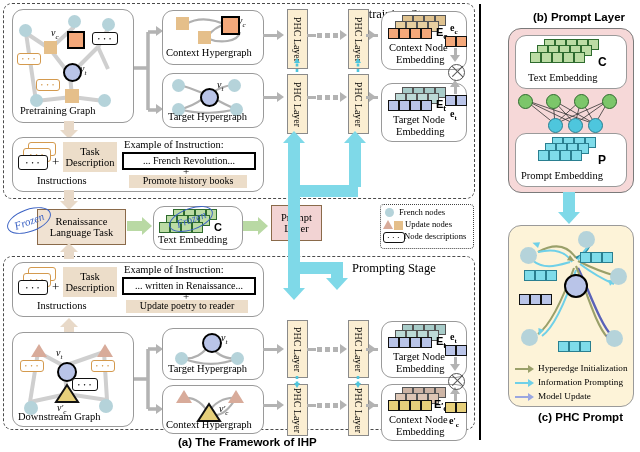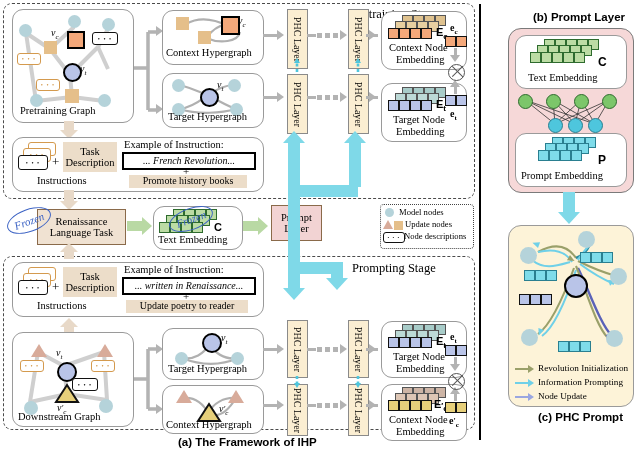--- a/index.html
+++ b/index.html
@@ -89,21 +89,21 @@
      color:#3b62c4;font-style:italic;font-size:11px;display:flex;
      align-items:center;justify-content:center;transform:rotate(-20deg);
      font-family:"Liberation Serif",serif;}
 
   
   .fbox{position:absolute;display:flex;align-items:center;justify-content:center;
         text-align:center;line-height:1.08;}
   .beigefill{background:#f0e2d2;border:1.4px solid #8a6a4a;}
   .tanfill{background:#ecddc9;}
   .pinkfill{background:#f2d3d3;border:1.4px solid #8a6a4a;}
-  .wbox{background:#fff;border:2px solid #000;font-style:italic;}
+  .wbox{background:#fff;border:2px solid #000;}
 
   
   .legend{position:absolute;border:1.5px dotted #444;border-radius:4px;background:#fff;}
   .legrow{position:absolute;display:flex;align-items:center;font-size:8.6px;white-space:nowrap;}
 
   
   .ppanel{position:absolute;background:#f6d8d8;border:1.6px solid #7a7a7a;border-radius:13px;}
   .pcell{width:11px;height:11px;border:1.3px solid #2e6b2e;box-sizing:border-box;background:#bcdca4;}
   .bcell{width:11px;height:11px;border:1.3px solid #2a7f90;box-sizing:border-box;background:#7fdcea;}
 
@@ -379,21 +379,21 @@
 <div class="grnTipR" style="left:258px;top:217px;"></div>
 
 <div class="fbox pinkfill" style="left:271px;top:205px;width:49px;height:34px;flex-direction:column;font-size:10.5px;">
   <span>Prompt</span>
   <span>Layer</span>
 </div>
 
 <div class="legend" style="left:380px;top:204px;width:92px;height:43px;"></div>
 <div class="circ node-t" style="left:385px;top:208px;width:9px;height:9px;"></div>
 <div class="legrow" style="left:399px;top:207px;">
-  <span>Model nodes</span>
+  <span>French nodes</span>
   </div>
 <div class="tri" style="left:383px;top:220px;border-width:0 5.5px 9px 5.5px;border-color:transparent transparent #d8ab9a transparent;"></div>
 <div class="sq node-c" style="left:394px;top:221px;width:9px;height:9px;"></div>
 <div class="legrow" style="left:405px;top:219px;">
   <span>Update nodes</span>
   </div>
 <div class="chip chip-k" style="left:383px;top:232px;width:20px;height:9px;font-size:5px;">• • •</div>
 <div class="legrow" style="left:404px;top:231px;">
   <span>Node descriptions</span>
   </div>
@@ -755,26 +755,26 @@
   </div>
 <div class="erow" style="left:558px;top:341px;">
   <div class="bcell"></div>
     <div class="bcell"></div>
     <div class="bcell"></div>
   </div>
 
 <div class="legline" style="left:515px;top:368px;width:14px;background:#9aa06a;"></div>
 <div class="legtip" style="left:528px;top:365px;border-color:transparent transparent transparent #9aa06a;"></div>
 <div class="legrow" style="left:538px;top:363px;font-size:9.2px;">
-  <span>Revolution Initialization</span>
+  <span>Hyperedge Initialization</span>
   </div>
 <div class="legline" style="left:515px;top:382px;width:14px;background:#6fd0e8;"></div>
 <div class="legtip" style="left:528px;top:379px;border-color:transparent transparent transparent #6fd0e8;"></div>
 <div class="legrow" style="left:538px;top:377px;font-size:9.2px;">
   <span>Information Prompting</span>
   </div>
 <div class="legline" style="left:515px;top:396px;width:14px;background:#9aa6e0;"></div>
 <div class="legtip" style="left:528px;top:393px;border-color:transparent transparent transparent #9aa6e0;"></div>
 <div class="legrow" style="left:538px;top:391px;font-size:9.2px;">
-  <span>Node Update</span>
+  <span>Model Update</span>
   </div>
 
 <div class="lab cap" style="left:538px;top:412px;">(c) PHC Prompt</div>
 
 </body></html>

